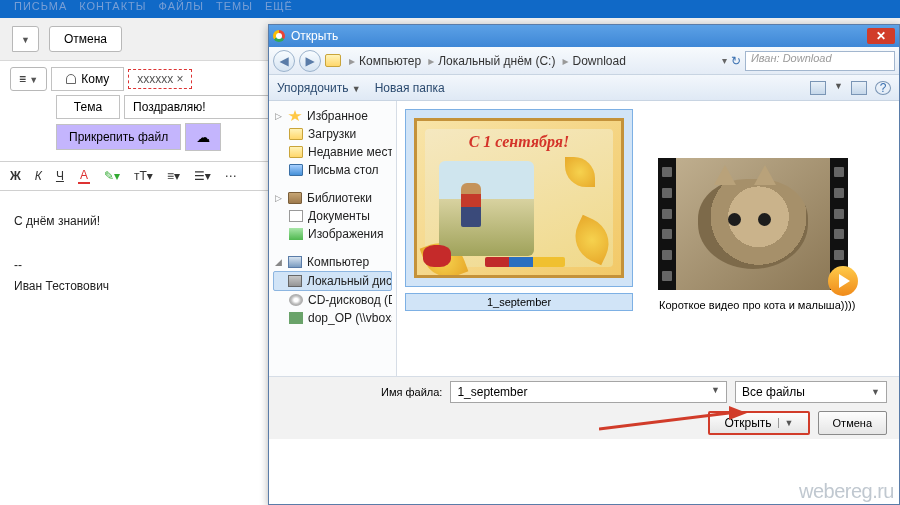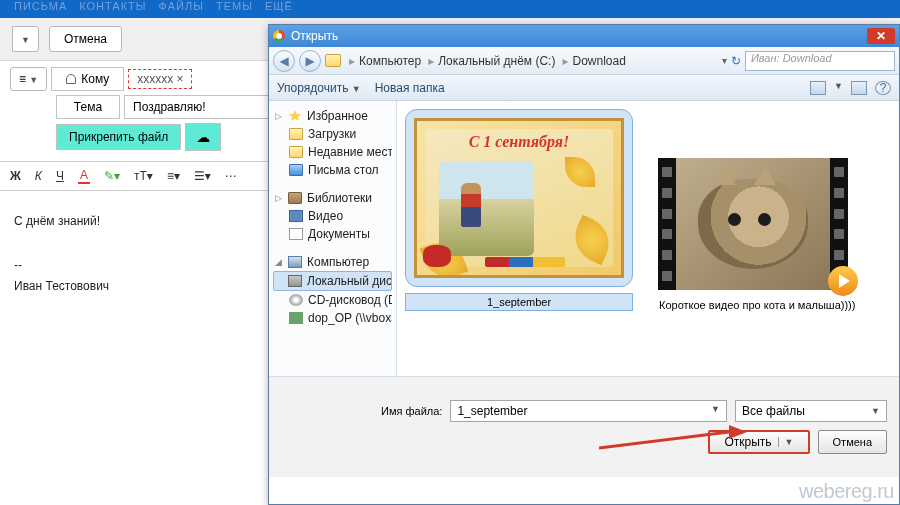--- a/index.html
+++ b/index.html
@@ -10,21 +10,21 @@
 .btn{background:#fff;border:1px solid #b8b8b8;border-radius:3px;padding:5px 14px;cursor:pointer;font-size:12px}
 .btn-split{display:flex}
 .btn-split .main{border-radius:3px 0 0 3px;border-right:0}
 .btn-split .arrow{border-radius:0 3px 3px 0;padding:5px 8px}
 .compose{padding:6px 10px}
 .row{display:flex;align-items:center;margin-bottom:4px;gap:4px}
 .row .lbl{border:1px solid #c2c2c2;padding:4px 14px;font-size:12px;display:flex;align-items:center;gap:5px}
 .person-ic{display:inline-block;width:10px;height:10px;border:1px solid #666;border-radius:50% 50% 0 0}
 .dotted-box{border:1px dashed #d33;padding:2px 8px;color:#555;font-size:11px}
 .subject-input{border:1px solid #c2c2c2;padding:4px 8px;flex:1;font-size:12px}
-.attach-btn{border:1px solid #c2c2c2;background:#5eead4;padding:5px 12px;display:flex;align-items:center;gap:8px}
+.attach-btn{border:1px solid #c2c2c2;background:#c4b5fd;padding:5px 12px;display:flex;align-items:center;gap:8px}
 .cloud-ic{font-size:14px}
 .toolbar{border-top:1px solid #d0d0d0;border-bottom:1px solid #d0d0d0;padding:6px 10px;display:flex;gap:14px;font-size:13px;color:#333}
 .toolbar span{display:inline-flex;align-items:center}
 .body-txt{padding:20px 14px;font-size:14px;line-height:1.7;color:#222}
 .dialog{position:absolute;left:268px;top:24px;width:632px;height:481px;background:#fff;border:1px solid #5a7ca8;box-shadow:0 2px 8px rgba(0,0,0,.3)}
 .titlebar{background:linear-gradient(#5ca1e6,#3e87d6);height:22px;display:flex;align-items:center;justify-content:space-between;padding:0 4px;color:#fff}
 .titlebar .t-left{display:flex;align-items:center;gap:6px;font-size:11px}
 .chrome-ic{width:12px;height:12px;border-radius:50%;background:conic-gradient(#ea4335 0 120deg,#34a853 120deg 240deg,#fbbc05 240deg 360deg);position:relative}
 .chrome-ic:after{content:'';position:absolute;inset:3px;background:#fff;border-radius:50%}
 .close-x{background:#d13c2a;color:#fff;width:28px;height:16px;display:flex;align-items:center;justify-content:center;border-radius:2px;font-weight:bold}
@@ -53,21 +53,21 @@
 .ic-doc{background:#fff;border:1px solid #999}
 .ic-img{background:linear-gradient(#a8e6a8,#4fb84f)}
 .ic-mus{background:#f0a85a}
 .ic-comp{background:linear-gradient(#d8e4f0,#7a9bc0);border:1px solid #5a7ca8}
 .ic-drv{background:linear-gradient(#c8c8c8,#959595);border:1px solid #666}
 .ic-cd{background:radial-gradient(#fff 20%,#bbb 50%,#888);border-radius:50%}
 .ic-net{background:#6aa36a}
 .files{flex:1;padding:8px;display:flex;gap:24px;align-items:flex-start}
 .file-item{text-align:center;font-size:11px}
 .file-item.sel .thumb-wrap{background:#d1e4f7;border:1px solid #7db0e4}
-.thumb-wrap{padding:8px;border:1px solid transparent;border-radius:12px}
+.thumb-wrap{padding:8px;border:1px solid transparent;border-radius:0}
 .postcard{width:210px;height:160px;background:linear-gradient(135deg,#f8e4a8,#f2c968);border:3px solid #c4923a;position:relative;display:flex;align-items:center;justify-content:center;overflow:hidden}
 .postcard:before{content:'';position:absolute;inset:8px;background:linear-gradient(160deg,#f5e8c0,#f0d98a);border-radius:4px}
 .pc-title{position:absolute;top:12px;width:100%;text-align:center;color:#d4342a;font-family:cursive;font-size:16px;font-style:italic;font-weight:bold;z-index:2}
 .pc-scene{position:absolute;left:22px;top:40px;width:95px;height:95px;background:linear-gradient(180deg,#cfe5ee 0 40%,#d8d2a0 40%,#9fa25a);border-radius:6px;z-index:1}
 .pc-person{position:absolute;left:44px;top:62px;width:20px;height:44px;background:linear-gradient(#c5935a 0 25%,#c53a2a 25% 55%,#3a4a7a 55%);border-radius:6px 6px 2px 2px;z-index:2}
 .pc-leaf{position:absolute;width:38px;height:38px;background:radial-gradient(#f6d24e,#e7a82a);border-radius:0 70% 0 70%}
 .pc-leaf.l1{top:120px;left:8px;transform:rotate(-20deg)}
 .pc-leaf.l2{top:100px;right:10px;transform:rotate(25deg)}
 .pc-leaf.l3{top:36px;right:26px;width:30px;height:30px}
 .pc-pencils{position:absolute;bottom:8px;left:68px;width:80px;height:10px;background:linear-gradient(90deg,#c02a2a 0 30%,#2a6fc0 30% 60%,#f0c030 60%);border-radius:2px;z-index:3}
@@ -79,21 +79,21 @@
 .cat{width:110px;height:90px;background:radial-gradient(circle at 55% 42%,#cab38b 0 38%,#a6906a 38% 60%,#7d6a4a 60%);border-radius:44% 44% 50% 50%;position:relative}
 .cat:before,.cat:after{content:'';position:absolute;top:-14px;width:0;height:0;border-left:11px solid transparent;border-right:11px solid transparent;border-bottom:20px solid #b9a27a}
 .cat:before{left:16px}
 .cat:after{right:32px}
 .eyeL,.eyeR{position:absolute;top:34px;width:13px;height:13px;background:#1d1d1d;border-radius:50%}
 .eyeL{left:30px}.eyeR{left:60px}
 .play-ic{position:absolute;right:-10px;bottom:-6px;width:30px;height:30px;background:linear-gradient(#ffcb4a,#f08a1a);border-radius:50%;display:flex;align-items:center;justify-content:center}
 .play-ic:after{content:'';border-left:11px solid #fff;border-top:7px solid transparent;border-bottom:7px solid transparent;margin-left:3px}
 .file-name{margin-top:6px;padding:2px;font-size:11px}
 .file-name.sel{background:#d1e4f7;border:1px solid #7db0e4}
-.bottom{border-top:1px solid #d6dde6;background:#f2f2f2;padding:23px 12px}
+.bottom{border-top:1px solid #d6dde6;background:#f2f2f2;padding:4px 12px}
 .fn-row{display:flex;align-items:center;gap:8px;margin-bottom:8px}
 .fn-row label{font-size:11px}
 .fn-input{flex:1;border:1px solid #a5a5a5;padding:3px 6px;height:22px;font-size:11px;background:#fff}
 .combo{width:152px;border:1px solid #a5a5a5;height:22px;padding:3px 6px;font-size:11px;background:#fff;display:flex;justify-content:space-between;align-items:center}
 .btn-row{display:flex;justify-content:flex-end;gap:8px;position:relative}
 .dlg-btn{border:1px solid #8a8a8a;background:linear-gradient(#fdfdfd,#e5e5e5);padding:3px 14px;height:24px;font-size:11px;display:flex;align-items:center;gap:6px;border-radius:2px}
 .dlg-btn.primary{border:2px solid #d13c2a}
 .arrow-red{position:absolute;right:138px;top:-8px;width:150px;height:30px;pointer-events:none}
 .watermark{position:absolute;right:6px;bottom:2px;font-size:20px;color:#c0c8d0;letter-spacing:-0.5px;font-family:Arial}
 .caret{font-size:9px;color:#555}
@@ -218,26 +218,26 @@
             <span>Письма стол</span>
           </div>
       </div>
       <div class="tree-group">
         <div class="tree-item bold">
             <span class="tree-caret">▷</span>
             <span class="ic ic-lib"></span>
             <span>Библиотеки</span>
           </div>
         <div class="tree-item" style="padding-left:16px">
-            <span class="ic ic-vid"></span>
-            <span>Видео</span>
-          </div>
-        <div class="tree-item" style="padding-left:16px">
             <span class="ic ic-doc"></span>
             <span>Документы</span>
+          </div>
+        <div class="tree-item" style="padding-left:16px">
+            <span class="ic ic-img"></span>
+            <span>Изображения</span>
           </div>
       </div>
       <div class="tree-group">
         <div class="tree-item bold">
             <span class="tree-caret">◢</span>
             <span class="ic ic-comp"></span>
             <span>Компьютер</span>
           </div>
         <div class="tree-item sel" style="padding-left:14px">
             <span class="ic ic-drv"></span>

